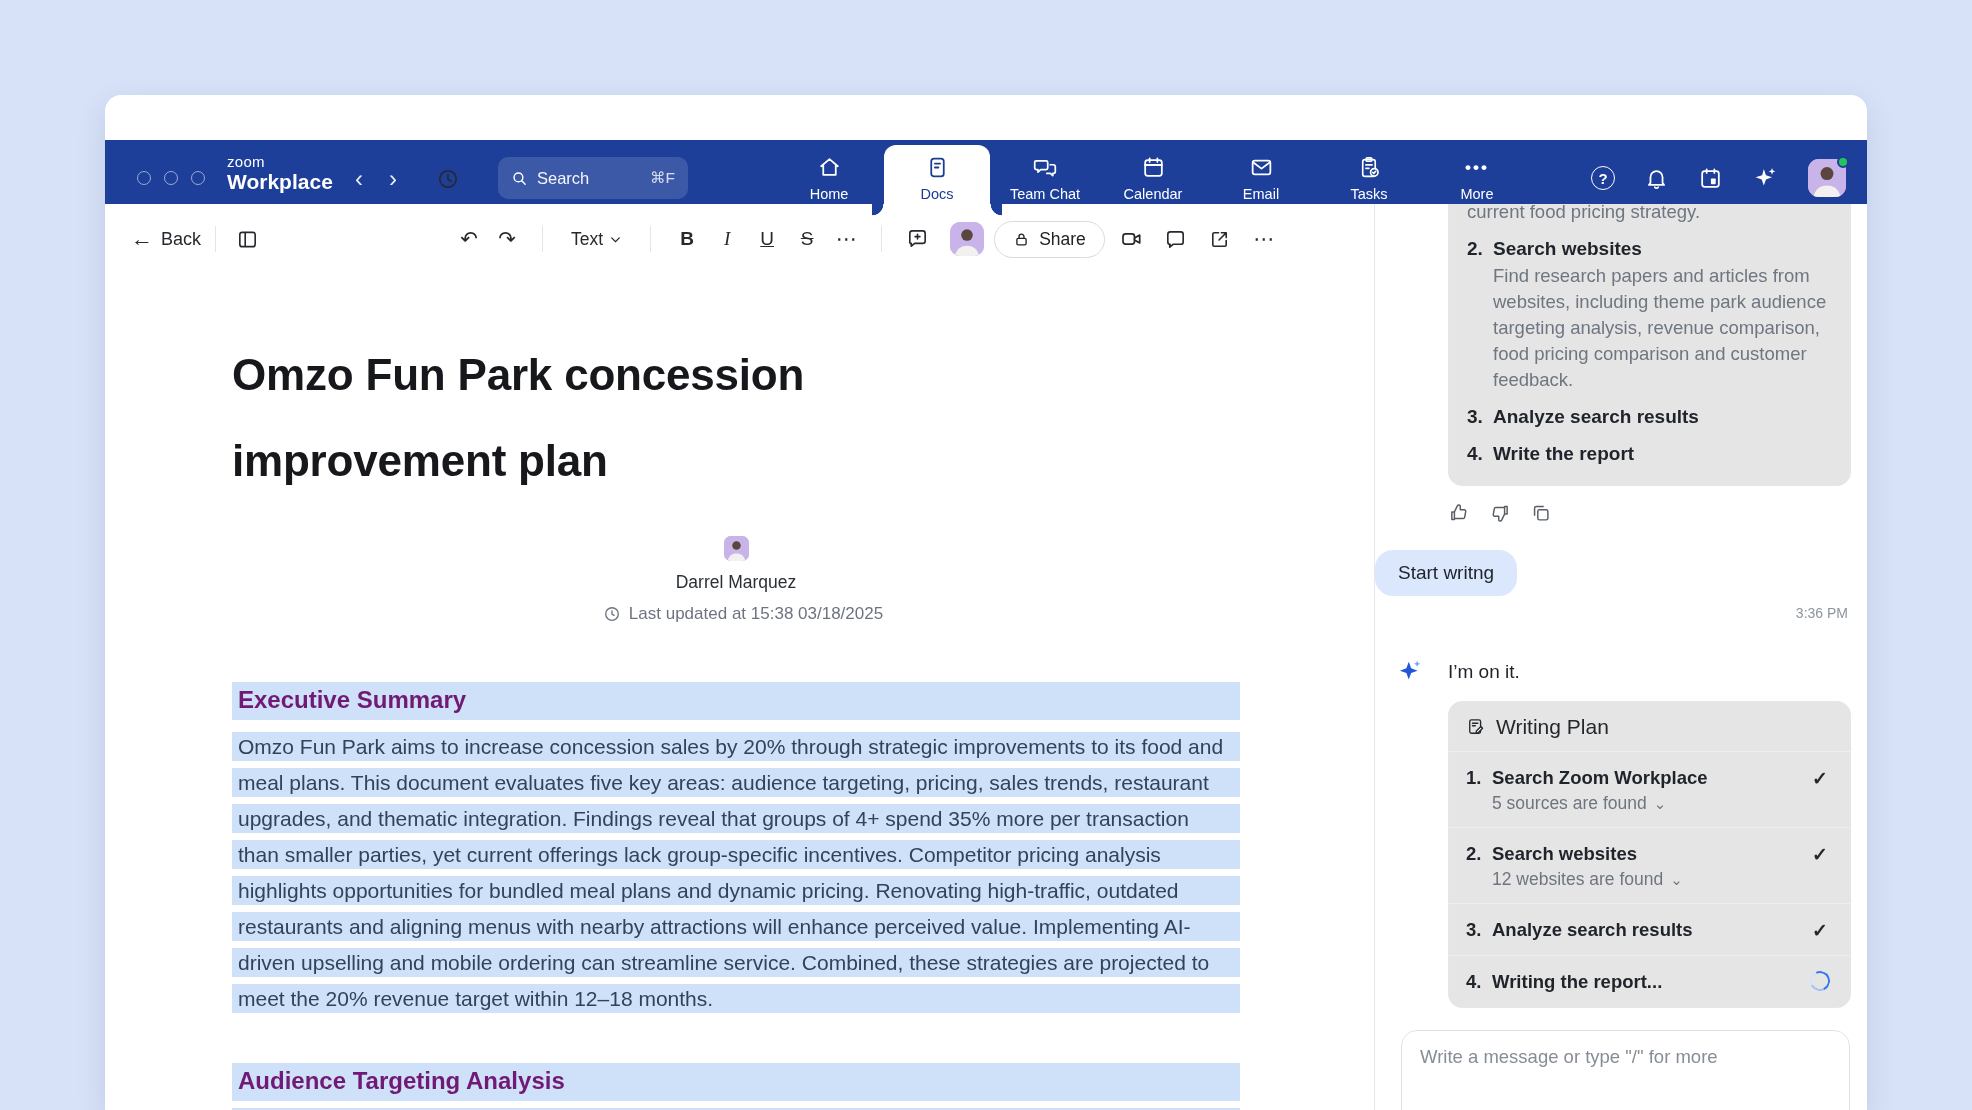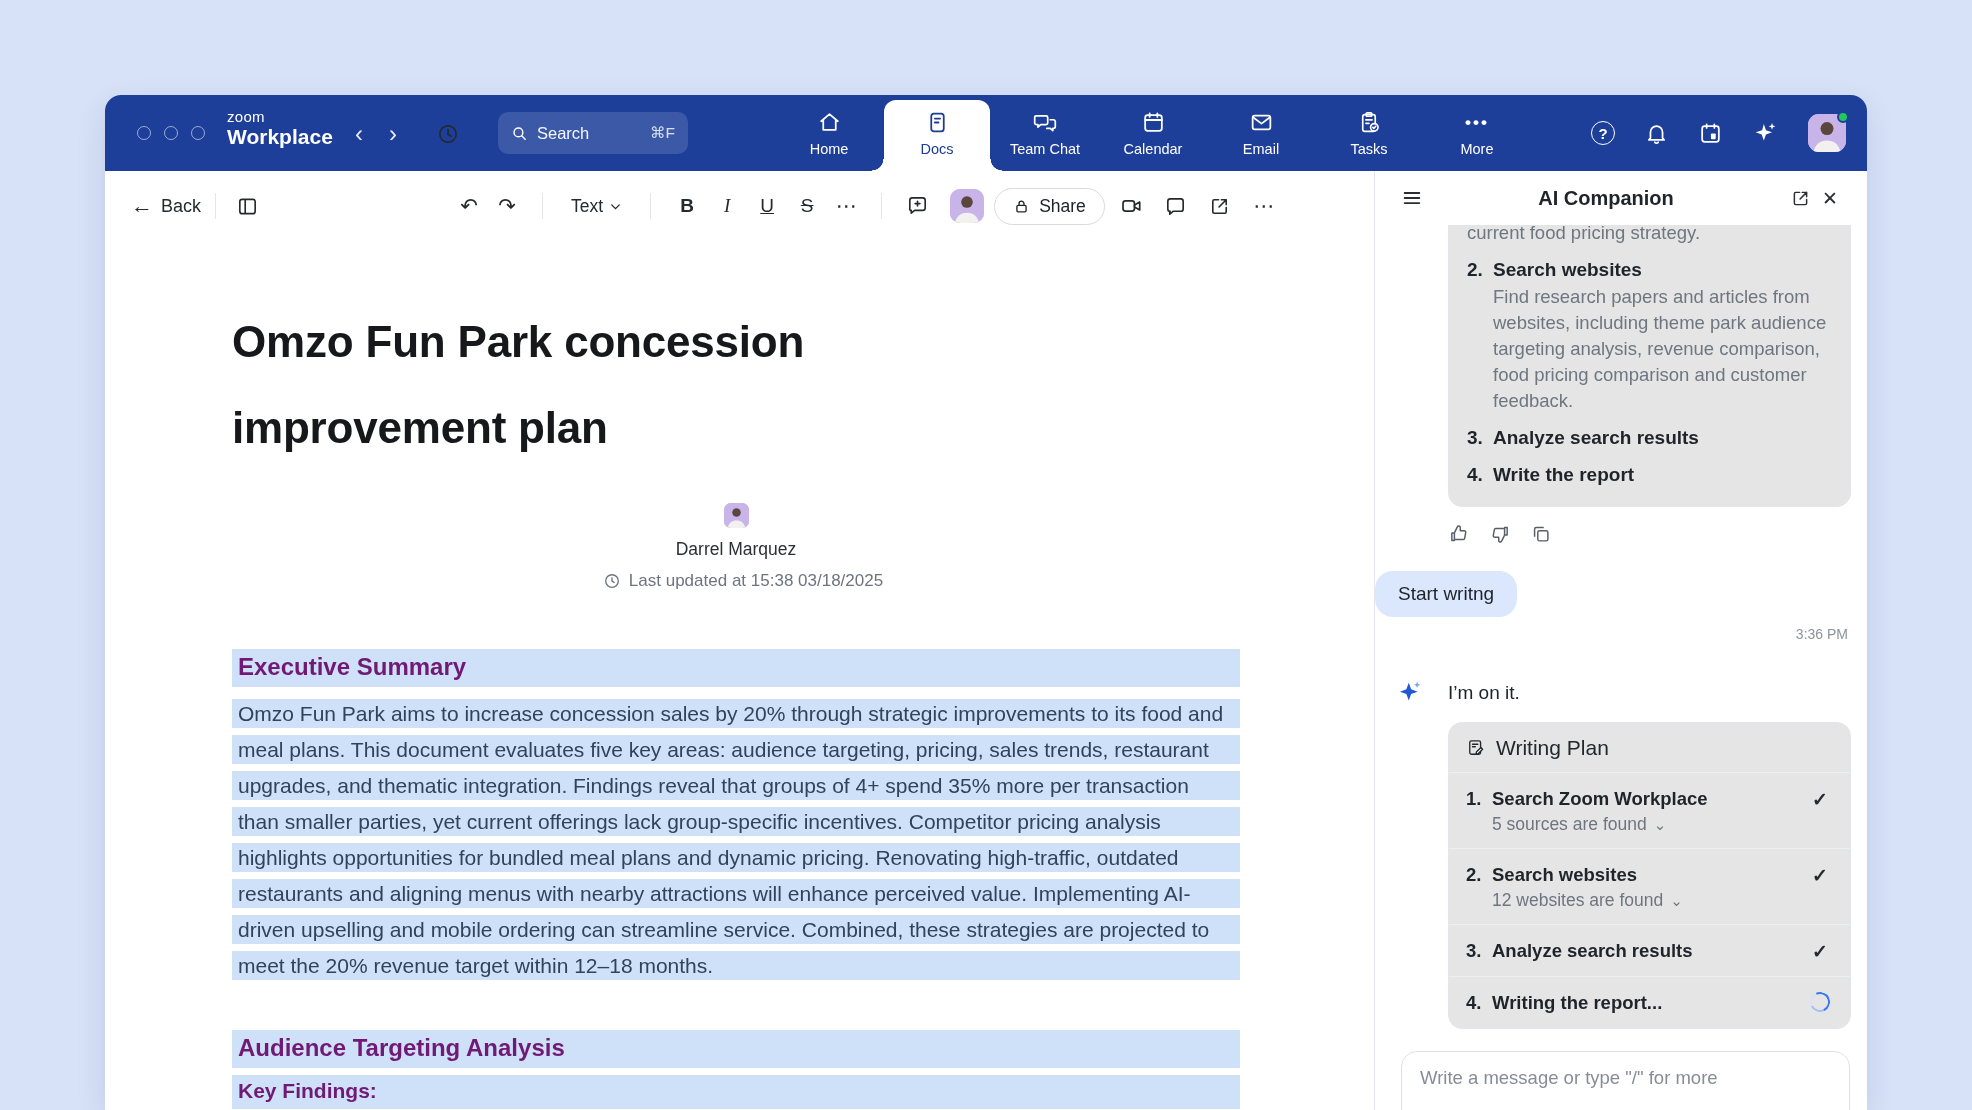--- a/index.html
+++ b/index.html
@@ -5,21 +5,21 @@
   * { margin:0; padding:0; box-sizing:border-box; }
   html,body { width:1972px; height:1110px; overflow:hidden; }
   body { background:#d7e2f8; font-family:"Liberation Sans", sans-serif; }
   svg { display:block; }
 
   .window { position:absolute; left:105px; top:95px; width:1762px; height:1015px;
     border-radius:16px 16px 0 0; overflow:hidden; background:#fff;
     box-shadow:0 10px 30px rgba(30,50,100,.12); }
 
   
-  .navbar { position:relative; height:76px; background:#1d3e99; color:#fff; }
+  .navbar { position:relative; height:64px; background:#1d3e99; color:#fff;margin-top:45px; }
   .traffic { position:absolute; left:32px; top:31px; display:flex; gap:13px; }
   .traffic i { width:14px; height:14px; border-radius:50%; border:1.6px solid rgba(255,255,255,.55); }
   .logo { position:absolute; left:122px; top:13px; line-height:1.15; }
   .logo .z { font-size:15px; font-weight:500; letter-spacing:.3px; }
   .logo .w { font-size:21px; font-weight:600; }
   .nav-chevs { position:absolute; left:250px; top:22px; display:flex; gap:26px; align-items:center; }
   .chev { font-size:24px; color:rgba(255,255,255,.9); line-height:30px; cursor:default; }
   .hist { margin-left:8px; color:#fff; }
   .searchbox { position:absolute; left:393px; top:17px; width:190px; height:42px;
     background:rgba(255,255,255,.14); border-radius:10px; display:flex; align-items:center;
@@ -365,35 +365,20 @@
 
           <div class="sec2">
             <div class="hl-bar hl-h2">Audience Targeting Analysis</div>
             <div class="hl-bar hl-h3">Key Findings:</div>
           </div>
         </div>
       </div>
     </div>
 
     <div class="panel">
-      <div class="panel-header">
-        <span class="ph-ic">
-          <svg width="22" height="22" viewBox="0 0 24 24" fill="none" stroke="currentColor" stroke-width="2" stroke-linecap="round">
-              <path d="M4 6.5h16M4 12h16M4 17.5h16"></path>
-            </svg>
-        </span>
-        <span class="ph-title">AI Companion</span>
-        <span class="ph-ic">
-          <svg width="21" height="21" viewBox="0 0 24 24" fill="none" stroke="currentColor" stroke-width="1.7" stroke-linecap="round" stroke-linejoin="round">
-              <path d="M11 5H6.5A1.5 1.5 0 0 0 5 6.5v11A1.5 1.5 0 0 0 6.5 19h11a1.5 1.5 0 0 0 1.5-1.5V13"></path>
-              <path d="M14 5h5v5M19 5l-7.5 7.5"></path>
-            </svg>
-        </span>
-        <span class="ph-ic" style="font-size:19px;">✕</span>
-      </div>
 
       <div class="panel-body">
 
         <div class="card proposal">
           <div class="trunc">current food pricing strategy.</div>
           <div class="p-item">
             <span class="p-num">2.</span>
             <span class="p-body">
               <span class="p-title">Search websites</span>
               <div class="p-desc">Find research papers and articles from websites, including theme park audience targeting analysis, revenue comparison, food pricing comparison and customer feedback.</div>

